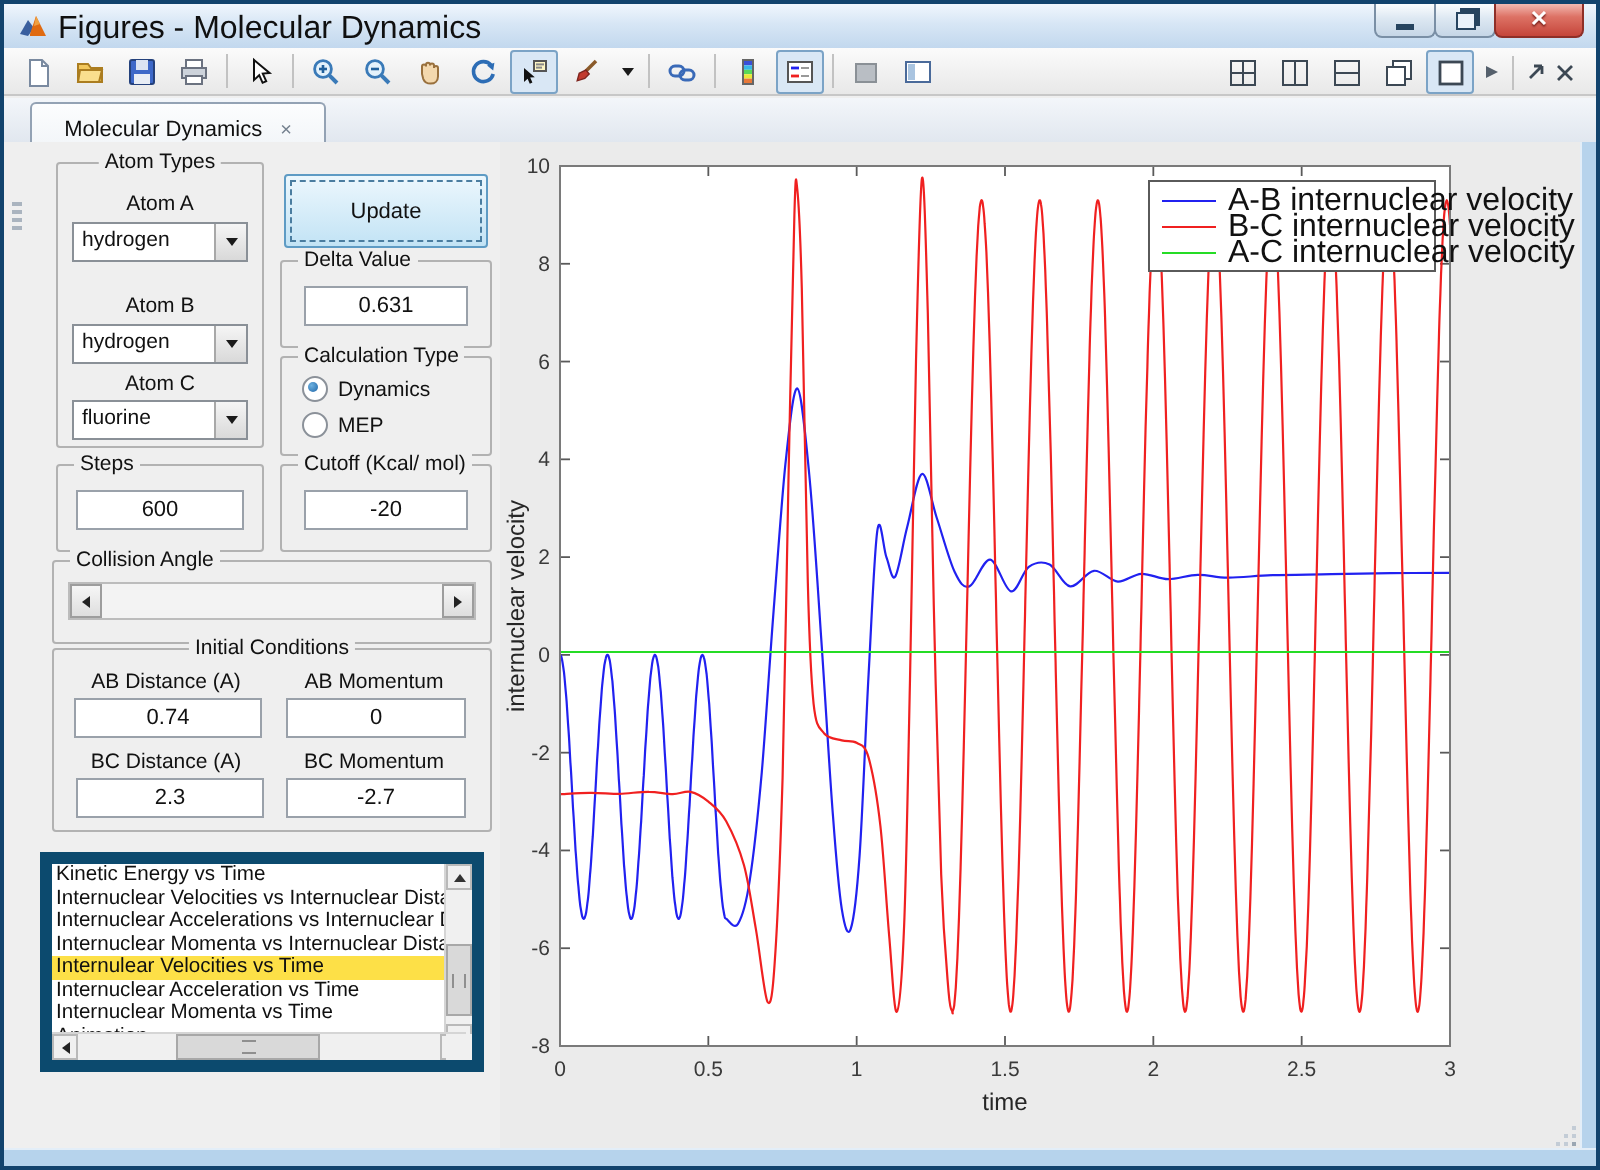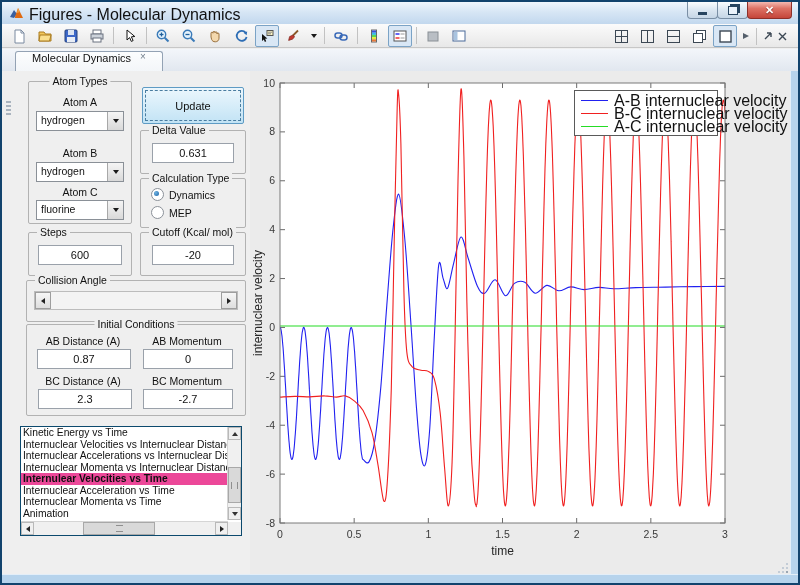--- a/index.html
+++ b/index.html
@@ -26,21 +26,21 @@
     margin:0 1px;border:1px solid transparent;border-radius:2px;flex:none;}
   .tbtn.pressed{background:#d9e7f5;border-color:#7ba3c6;}
   .tbtn.narrow{width:11px;}
   .tsep{width:1px;height:17px;background:#c2c2c2;margin:0 3px;flex:none;}
   .tb-right{position:absolute;right:8px;top:1px;display:flex;align-items:center;}
   .tabbar{position:absolute;left:0;top:47px;width:100%;height:22px;
     background:linear-gradient(#f3f6fa,#e1e7ef);}
   .tab{position:absolute;left:13px;top:2px;width:148px;height:20px;box-sizing:border-box;
     background:linear-gradient(#fcfdfe,#f3f6f9);border:1px solid #93a2b4;border-bottom:none;
     border-radius:3px 3px 0 0;font-size:11px;color:#101010;
-    display:flex;align-items:flex-start;justify-content:center;gap:9px;}
+    display:flex;align-items:flex-end;justify-content:center;gap:9px;}
   .tab-x{color:#74808e;font-size:10px;line-height:1;}
   .vgrip{position:absolute;left:4px;top:52px;width:5px;height:14px;
     background:repeating-linear-gradient(#aab4bf 0 2px,transparent 2px 4px);}
   .strip-right{position:absolute;right:0;top:69px;width:7px;bottom:0;background:#b6d3ec;border-left:1px solid #e3eef8;}
   .strip-bottom{position:absolute;left:0;bottom:0;width:100%;height:8px;background:#b6d3ec;border-top:1px solid #e3eef8;}
   
   .grp{position:absolute;border:1px solid #b2b2b2;border-radius:2px;text-decoration:underline;}
   .grp-title{position:absolute;top:-7px;left:8px;background:#efefef;padding:0 3px;
     font-size:10.5px;color:#111;white-space:nowrap;}
   .grp-title.center{left:50%;transform:translateX(-50%);}
@@ -63,24 +63,24 @@
     background:radial-gradient(circle at 35% 35%,#6db1e0,#1f66a8);}
   .slider{position:absolute;height:17px;background:#f3f3f3;border:1px solid #bcbcbc;}
   .sbtn{position:absolute;top:0;width:16px;height:100%;background:linear-gradient(#f6f6f6,#dedede);
     border:1px solid #9d9d9d;box-sizing:border-box;display:flex;align-items:center;justify-content:center;}
   .tri-l{width:0;height:0;border-top:3.5px solid transparent;border-bottom:3.5px solid transparent;border-right:4px solid #222;}
   .tri-r{width:0;height:0;border-top:3.5px solid transparent;border-bottom:3.5px solid transparent;border-left:4px solid #222;}
   .tri-u{width:0;height:0;border-left:3.5px solid transparent;border-right:3.5px solid transparent;border-bottom:4px solid #333;}
   .tri-d{width:0;height:0;border-left:3.5px solid transparent;border-right:3.5px solid transparent;border-top:4px solid #333;}
   
   .listbox{position:absolute;left:18px;top:424px;width:222px;height:110px;box-sizing:border-box;
-    background:#fff;border:1px solid #0c4a6e;}
+    background:#fff;border:6px solid #0c4a6e;}
   .lrow{position:relative;height:11.5px;line-height:11.5px;font-size:10.3px;color:#101010;
     padding-left:2px;white-space:nowrap;overflow:hidden;}
-  .lrow.sel{background:#ec4899;font-weight:bold;}
+  .lrow.sel{background:#fde047;}
   .vscroll{position:absolute;right:0;top:0;width:13px;height:93px;background:#f0f0f0;border-left:1px solid #d5d5d5;}
   .hscroll{position:absolute;left:0;bottom:0;height:13px;width:207px;background:#f0f0f0;border-top:1px solid #d5d5d5;}
   .corner{position:absolute;right:0;bottom:0;width:13px;height:13px;background:#f0f0f0;}
   .scbtn{position:absolute;background:#f0f0f0;border:1px solid #b9b9b9;box-sizing:border-box;
     display:flex;align-items:center;justify-content:center;}
   .thumb{position:absolute;background:#d9d9d9;border:1px solid #a8a8a8;box-sizing:border-box;
     display:flex;align-items:center;justify-content:center;}
   .grip-h{width:7px;height:5px;border-top:1px solid #8f8f8f;border-bottom:1px solid #8f8f8f;}
   .grip-v{width:5px;height:7px;border-left:1px solid #8f8f8f;border-right:1px solid #8f8f8f;}
   
@@ -357,21 +357,21 @@
       <div class="sbtn" style="right:0">
           <span class="tri-r"></span>
         </div>
     </div>
   </div>
 
   <div class="grp" style="left:24px;top:322px;width:218px;height:90px">
     <span class="grp-title center">Initial Conditions</span>
     <div class="lbl" style="left:6px;top:10px;width:100px">AB Distance (A)</div>
     <div class="lbl" style="left:112px;top:10px;width:96px">AB Momentum</div>
-    <div class="field" style="left:10px;top:24px;width:92px;height:18px">0.87</div>
+    <div class="field" style="left:10px;top:24px;width:92px;height:18px">0.74</div>
     <div class="field" style="left:116px;top:24px;width:88px;height:18px">0</div>
     <div class="lbl" style="left:6px;top:50px;width:100px">BC Distance (A)</div>
     <div class="lbl" style="left:112px;top:50px;width:96px">BC Momentum</div>
     <div class="field" style="left:11px;top:64px;width:92px;height:18px">2.3</div>
     <div class="field" style="left:116px;top:64px;width:88px;height:18px">-2.7</div>
   </div>
 
   <div class="listbox">
     <div class="lrow">Kinetic Energy vs Time</div>
     <div class="lrow">Internuclear Velocities vs Internuclear Distance</div>

